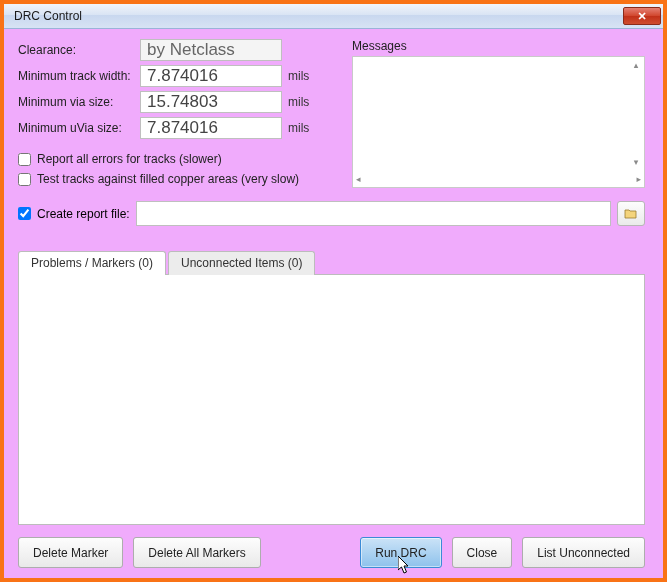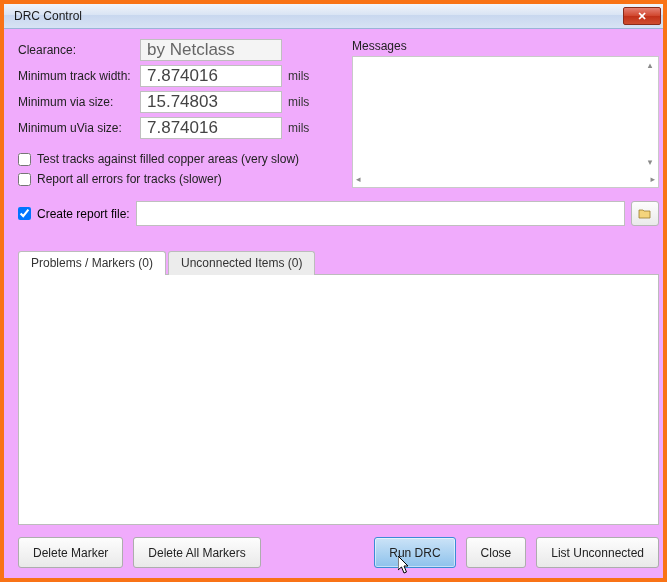--- a/index.html
+++ b/index.html
@@ -38,21 +38,21 @@
   color: #fff;
   font-weight: bold;
   font-size: 11px;
   display: flex;
   align-items: center;
   justify-content: center;
   line-height: 1;
 }
 .body {
   flex: 1;
-  padding: 10px 4px 10px 14px;
+  padding: 10px 18px 10px 14px;
   display: flex;
   flex-direction: column;
 }
 .top-row { display: flex; gap: 18px; }
 .left-col { width: 316px; }
 .right-col { flex: 1; }
 .form-grid { display: grid; grid-template-columns: 122px 142px 34px; row-gap: 4px; align-items: center; }
 .form-grid label { color: #222; font-size: 12px; }
 .txt {
   height: 22px;
@@ -169,25 +169,25 @@
           <span class="unit">mils</span>
 
           <label>Minimum uVia size:</label>
           <input class="txt" type="text" value="7.874016" style="">
           <span class="unit">mils</span>
         </div>
 
         <div class="checks">
           <div class="check-row">
             <input type="checkbox" style="">
-            <label>Test tracks against filled copper areas (very slow)</label>
+            <label>Report all errors for tracks (slower)</label>
           </div>
           <div class="check-row">
             <input type="checkbox" style="">
-            <label>Report all errors for tracks (slower)</label>
+            <label>Test tracks against filled copper areas (very slow)</label>
           </div>
         </div>
       </div>
 
       <div class="right-col">
         <span class="messages-label">Messages</span>
         <div class="messages-box">
           <div class="vscroll">
             <span>▴</span>
             <span>▾</span>

